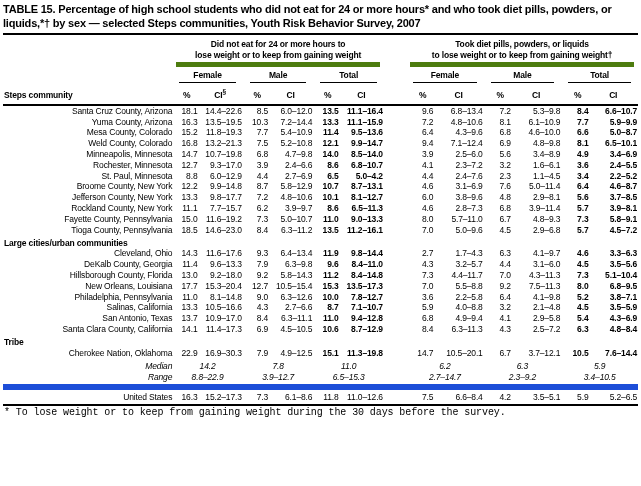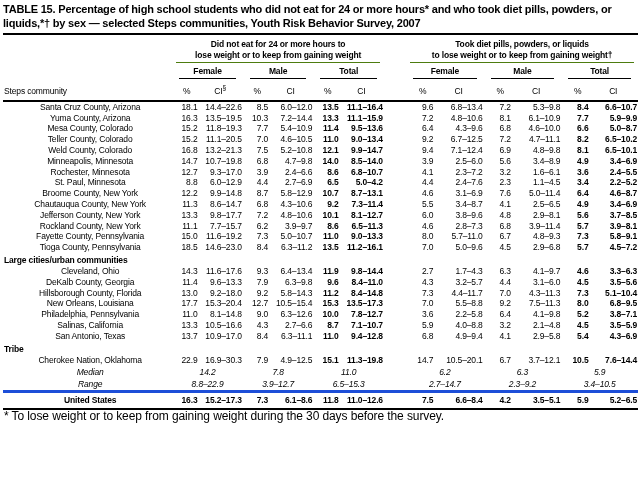--- a/index.html
+++ b/index.html
@@ -5,47 +5,47 @@
   html,body { margin:0; padding:0; background:#fff; }
   body { width:641px; height:486px; overflow:hidden; color:#000;
          font-family:"Liberation Sans", sans-serif; }
   .page { padding:3px 3px 4px 3px; }
   .title { font-weight:bold; font-size:11px; line-height:13.5px; letter-spacing:-0.2px;
            border-bottom:2px solid #000; padding-bottom:3px; margin-bottom:4px; }
   table { border-collapse:collapse; table-layout:fixed; width:635px; }
   td,th { padding:0; font-weight:normal; vertical-align:bottom; font-size:8.5px;
           letter-spacing:-0.15px; }
   
-  .grp-inner { font-weight:bold; text-align:center; border-bottom:1px solid #4d7c0f;
+  .grp-inner { font-weight:bold; text-align:center; border-bottom:5px solid #4d7c0f;
                padding-bottom:2px; margin:0 4px; line-height:10.5px; }
   .sexcell div { font-weight:bold; text-align:center; border-bottom:1px solid #000;
                  margin:0 7px; padding:3px 0 1px 0; line-height:11px; }
-  .hdr3 th { border-bottom:2px solid #000; font-weight:normal; line-height:12px;
+  .hdr3 th { border-bottom:2px solid #000; font-weight:bold; line-height:12px;
              padding-bottom:3px; padding-top:3px; }
   .pct-h { text-align:right; padding-right:7px; }
   .ci-h { text-align:center; }
   .lbl-h { text-align:left; padding-left:1px; }
   sup { font-size:6.5px; letter-spacing:0; }
   
   .drow td { line-height:10.8px; white-space:nowrap; }
   .pct { text-align:right; }
   .ci  { text-align:right; padding-right:1px; }
   .b   { font-weight:bold; }
   .it  { font-style:italic; }
   .ctr { text-align:center; }
-  .lbl { text-align:center; padding-left:5px; white-space:nowrap; }
+  .lbl { text-align:right; padding-left:5px; white-space:nowrap; }
   .sec { font-weight:bold; line-height:10.5px; padding-top:2.5px; padding-left:1px; }
   .secl2 { padding-left:4px; }
   .mrow td, .rrow td { line-height:11.5px; white-space:nowrap; }
   .mrow td { padding-top:2px; }
-  .usrow td { border-top:3px solid #1d4ed8; border-bottom:2px solid #000;
-              font-weight:bold; line-height:14.5px; white-space:nowrap; }
+  .usrow td { border-top:6px solid #1d4ed8; border-bottom:2px solid #000;
+              font-weight:normal; line-height:14.5px; white-space:nowrap; }
   
   .fns { padding-top:2px; }
-  .fn { font-size:12px; line-height:9.6px; letter-spacing:-0.1px; padding-left:1px; }
+  .fn { font-size:10px; line-height:9.6px; letter-spacing:-0.1px; padding-left:1px;font-family:Liberation Mono, monospace; }
 </style>
 </head>
 <body>
 
 <div class="page">
   <div class="title">TABLE 15. Percentage of high school students who did not eat for 24 or more hours* and who took diet pills, powders, or liquids,*† by sex — selected Steps communities, Youth Risk Behavior Survey, 2007</div>
 
   <table>
     <colgroup>
       <col style="width:168px">
@@ -162,36 +162,20 @@
           <td class="ci b">9.5–13.6</td>
           <td class="gapc"></td>
           <td class="pct">6.4</td>
           <td class="ci">4.3–9.6</td>
           <td class="pct">6.8</td>
           <td class="ci">4.6–10.0</td>
           <td class="pct b">6.6</td>
           <td class="ci b">5.0–8.7</td>
         </tr>
         <tr class="drow">
-          <td class="lbl">Teller County, Colorado</td>
-          <td class="pct">15.2</td>
-          <td class="ci">11.1–20.5</td>
-          <td class="pct">7.0</td>
-          <td class="ci">4.6–10.5</td>
-          <td class="pct b">11.0</td>
-          <td class="ci b">9.0–13.4</td>
-          <td class="gapc"></td>
-          <td class="pct">9.2</td>
-          <td class="ci">6.7–12.5</td>
-          <td class="pct">7.2</td>
-          <td class="ci">4.7–11.1</td>
-          <td class="pct b">8.2</td>
-          <td class="ci b">6.5–10.2</td>
-        </tr>
-        <tr class="drow">
           <td class="lbl">Weld County, Colorado</td>
           <td class="pct">16.8</td>
           <td class="ci">13.2–21.3</td>
           <td class="pct">7.5</td>
           <td class="ci">5.2–10.8</td>
           <td class="pct b">12.1</td>
           <td class="ci b">9.9–14.7</td>
           <td class="gapc"></td>
           <td class="pct">9.4</td>
           <td class="ci">7.1–12.4</td>
@@ -258,36 +242,20 @@
           <td class="ci b">8.7–13.1</td>
           <td class="gapc"></td>
           <td class="pct">4.6</td>
           <td class="ci">3.1–6.9</td>
           <td class="pct">7.6</td>
           <td class="ci">5.0–11.4</td>
           <td class="pct b">6.4</td>
           <td class="ci b">4.6–8.7</td>
         </tr>
         <tr class="drow">
-          <td class="lbl">Chautauqua County, New York</td>
-          <td class="pct">11.3</td>
-          <td class="ci">8.6–14.7</td>
-          <td class="pct">6.8</td>
-          <td class="ci">4.3–10.6</td>
-          <td class="pct b">9.2</td>
-          <td class="ci b">7.3–11.4</td>
-          <td class="gapc"></td>
-          <td class="pct">5.5</td>
-          <td class="ci">3.4–8.7</td>
-          <td class="pct">4.1</td>
-          <td class="ci">2.5–6.5</td>
-          <td class="pct b">4.9</td>
-          <td class="ci b">3.4–6.9</td>
-        </tr>
-        <tr class="drow">
           <td class="lbl">Jefferson County, New York</td>
           <td class="pct">13.3</td>
           <td class="ci">9.8–17.7</td>
           <td class="pct">7.2</td>
           <td class="ci">4.8–10.6</td>
           <td class="pct b">10.1</td>
           <td class="ci b">8.1–12.7</td>
           <td class="gapc"></td>
           <td class="pct">6.0</td>
           <td class="ci">3.8–9.6</td>
@@ -453,20 +421,36 @@
           <td class="ci">6.3–11.1</td>
           <td class="pct b">11.0</td>
           <td class="ci b">9.4–12.8</td>
           <td class="gapc"></td>
           <td class="pct">6.8</td>
           <td class="ci">4.9–9.4</td>
           <td class="pct">4.1</td>
           <td class="ci">2.9–5.8</td>
           <td class="pct b">5.4</td>
           <td class="ci b">4.3–6.9</td>
+        </tr>
+        <tr class="drow">
+          <td class="lbl">Santa Clara County, California</td>
+          <td class="pct">14.1</td>
+          <td class="ci">11.4–17.3</td>
+          <td class="pct">6.9</td>
+          <td class="ci">4.5–10.5</td>
+          <td class="pct b">10.6</td>
+          <td class="ci b">8.7–12.9</td>
+          <td class="gapc"></td>
+          <td class="pct">8.4</td>
+          <td class="ci">6.3–11.3</td>
+          <td class="pct">4.3</td>
+          <td class="ci">2.5–7.2</td>
+          <td class="pct b">6.3</td>
+          <td class="ci b">4.8–8.4</td>
         </tr>
         <tr class="secrow">
           <td class="sec" colspan="14">
             <div>Tribe</div>
           </td>
         </tr>
         <tr class="drow">
           <td class="lbl">Cherokee Nation, Oklahoma</td>
           <td class="pct">22.9</td>
           <td class="ci">16.9–30.3</td>

